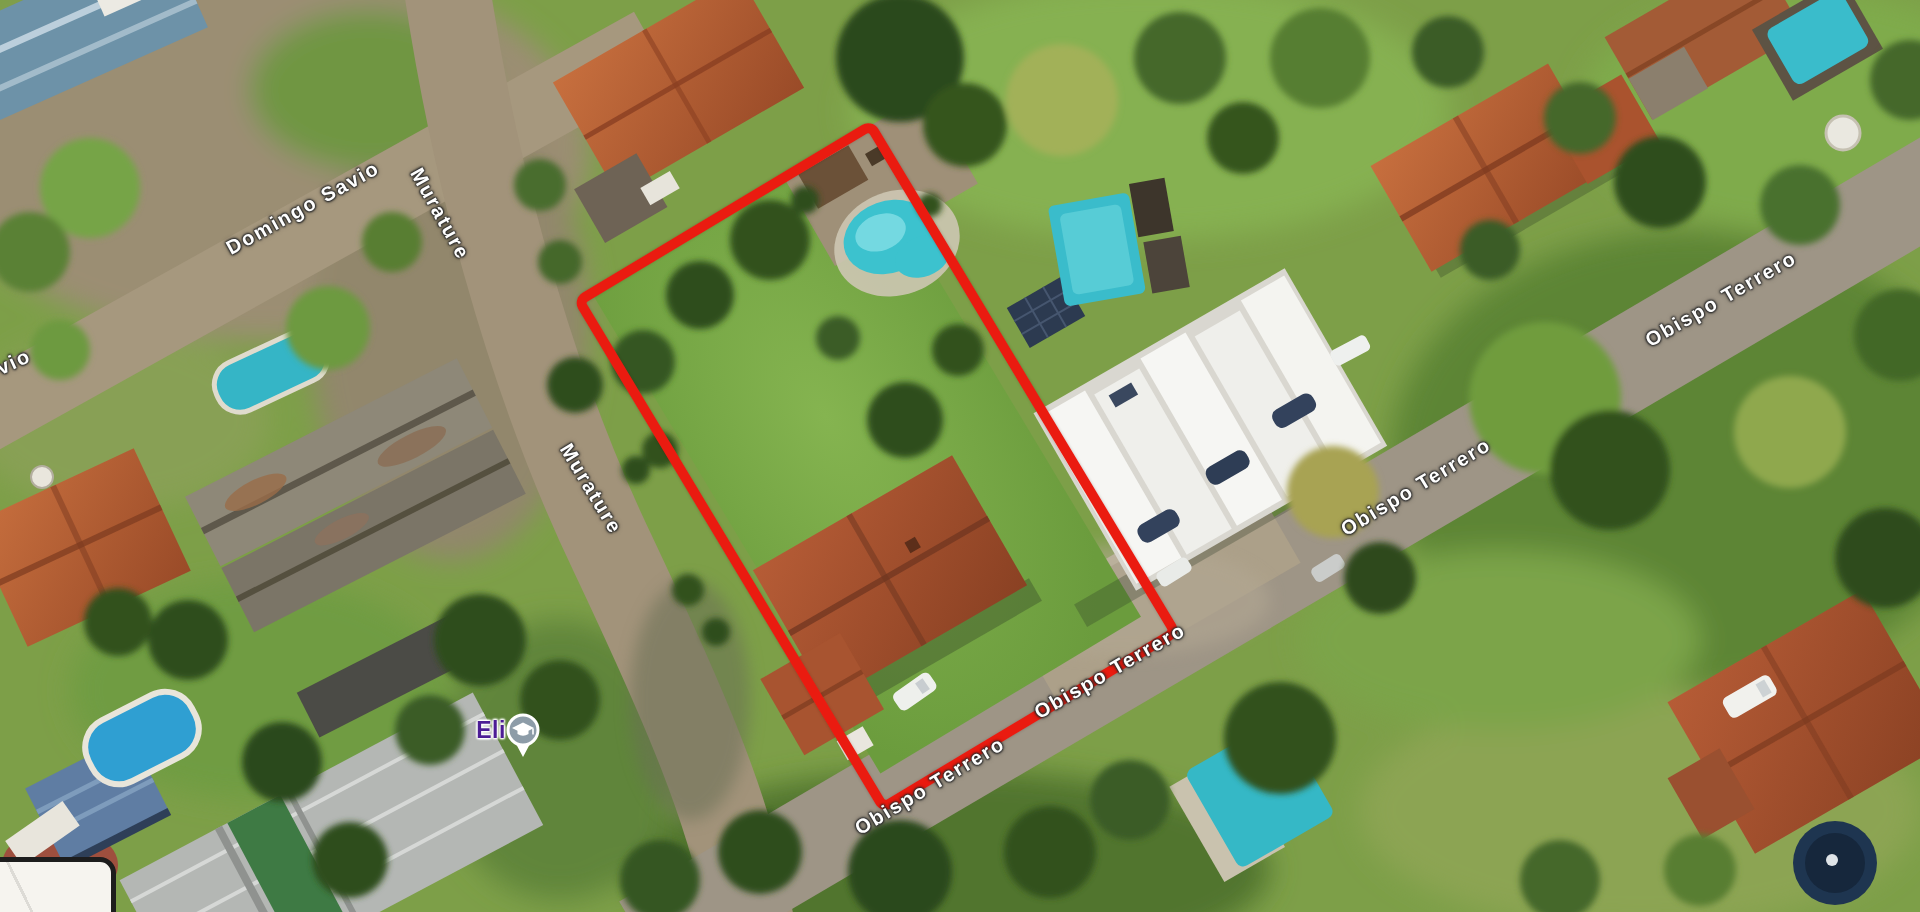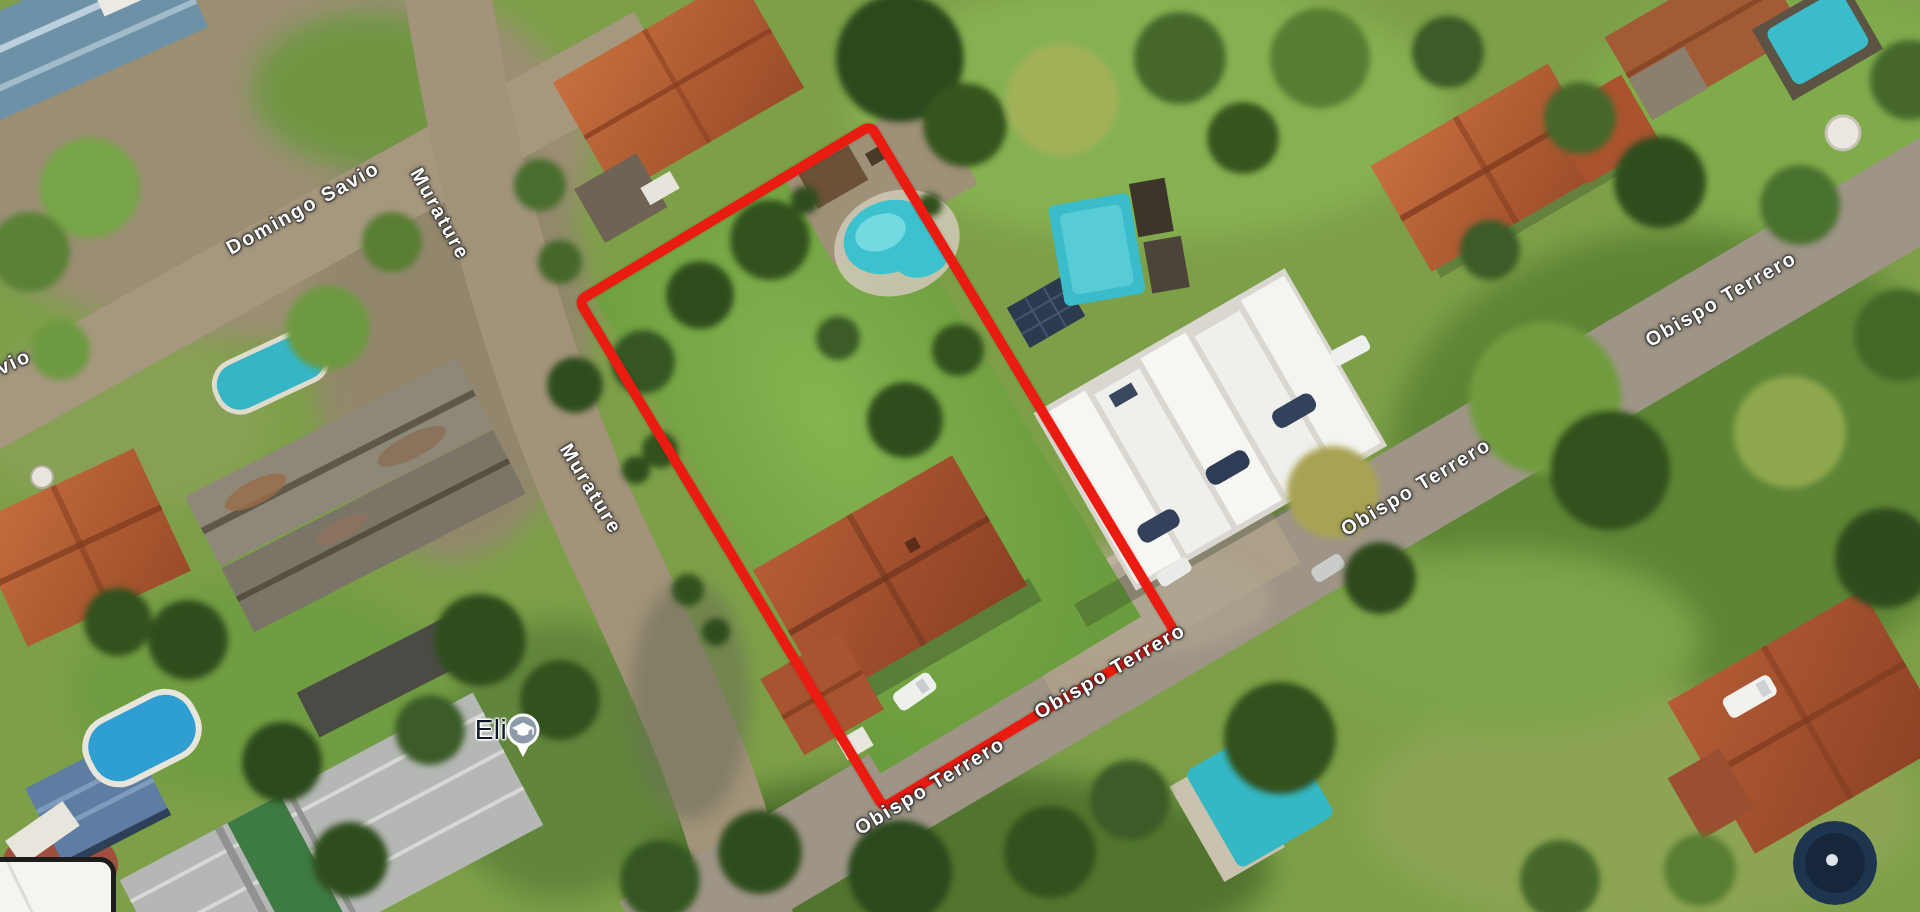--- a/index.html
+++ b/index.html
@@ -10,21 +10,21 @@
     position:absolute;white-space:nowrap;color:#ffffff;
     font-weight:bold;font-size:20px;letter-spacing:2px;
     transform:translate(-50%,-50%) rotate(var(--r,0deg));
     text-shadow:0 1px 2px rgba(45,45,45,.95),0 -1px 2px rgba(45,45,45,.95),
                 1px 0 2px rgba(45,45,45,.95),-1px 0 2px rgba(45,45,45,.95),
                 0 0 5px rgba(20,20,20,.55);
   }
   .poi{position:absolute;left:460px;top:700px;width:90px;height:58px;cursor:pointer;}
   .poi-label{
     position:absolute;left:31px;top:30px;transform:translate(-50%,-50%);
-    font-weight:normal;font-size:28px;color:#0f172a;letter-spacing:.5px;
+    font-weight:bold;font-size:23px;color:#4c1d95;letter-spacing:.5px;
     text-shadow:0 0 3px #fff,0 0 3px #fff,1px 1px 2px #fff,-1px -1px 2px #fff,
                 1px -1px 2px #fff,-1px 1px 2px #fff;
   }
   .poi-pin{position:absolute;left:44px;top:13px;width:38px;height:46px;}
   .property-outline{
     position:absolute;left:702px;top:166px;width:330px;height:581px;
     border:10px solid #ea1b10;border-radius:12px;transform:rotate(-31deg);
     box-shadow:0 0 3px rgba(60,0,0,.25), inset 0 0 3px rgba(60,0,0,.2);
   }
   .inset-panel{

